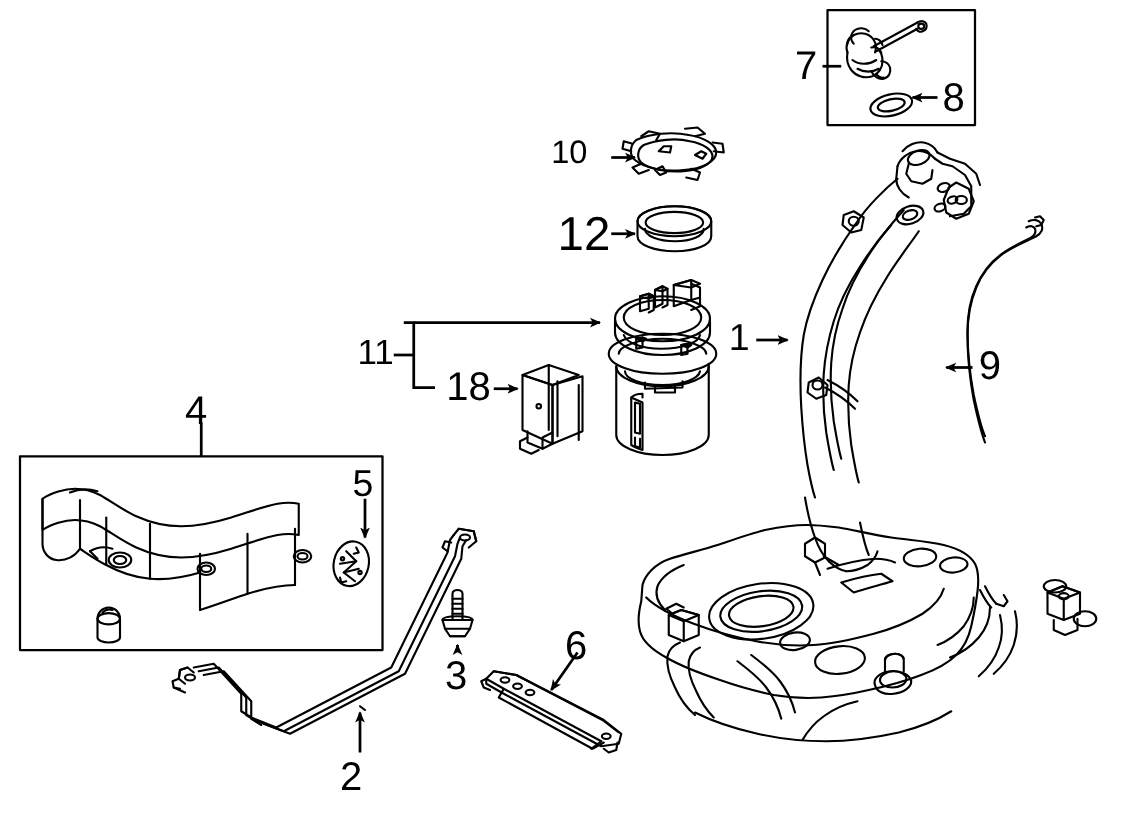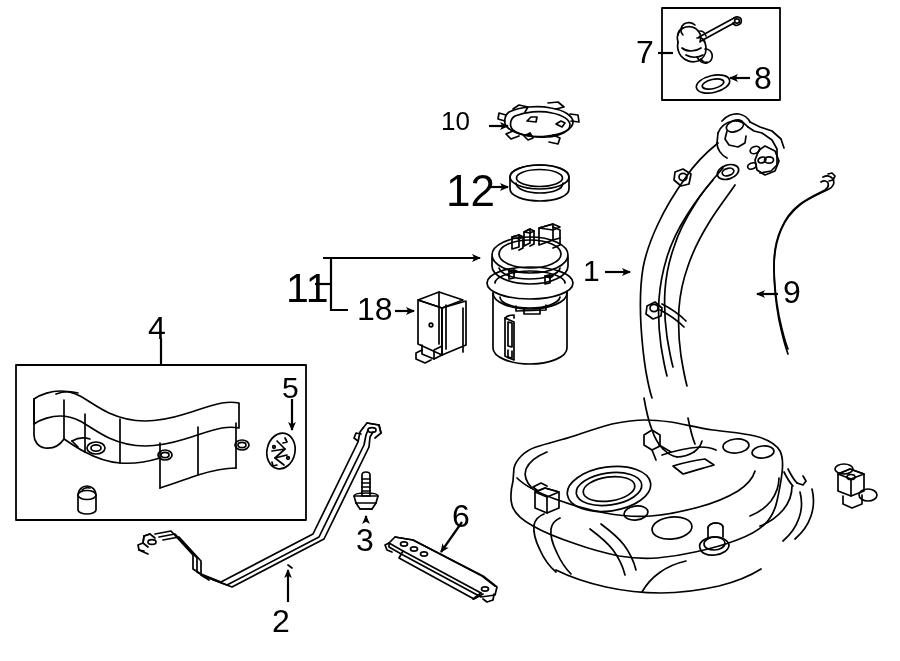--- a/index.html
+++ b/index.html
@@ -394,19 +394,19 @@
   <div class="callout-label" style="left:452px; top:500px; font-size:32px;">6</div>
 
   <div class="callout-label" style="left:636px; top:36px; font-size:32px;">7</div>
 
   <div class="callout-label" style="left:754px; top:62px; font-size:32px;">8</div>
 
   <div class="callout-label" style="left:783px; top:276px; font-size:32px;">9</div>
 
   <div class="callout-label" style="left:441px; top:108px; font-size:26px;">10</div>
 
-  <div class="callout-label" style="left:286px; top:268px; font-size:41px;text-align:center;">11</div>
-
-  <div class="callout-label" style="left:446px; top:169px; font-size:44px;">12</div>
+  <div class="callout-label" style="left:286px; top:268px; font-size:28px;text-align:center;">11</div>
+
+  <div class="callout-label" style="left:446px; top:169px; font-size:38px;">12</div>
 
   <div class="callout-label" style="left:357px; top:293px; font-size:32px;">18</div>
 
 </div>
 
 </body></html>

